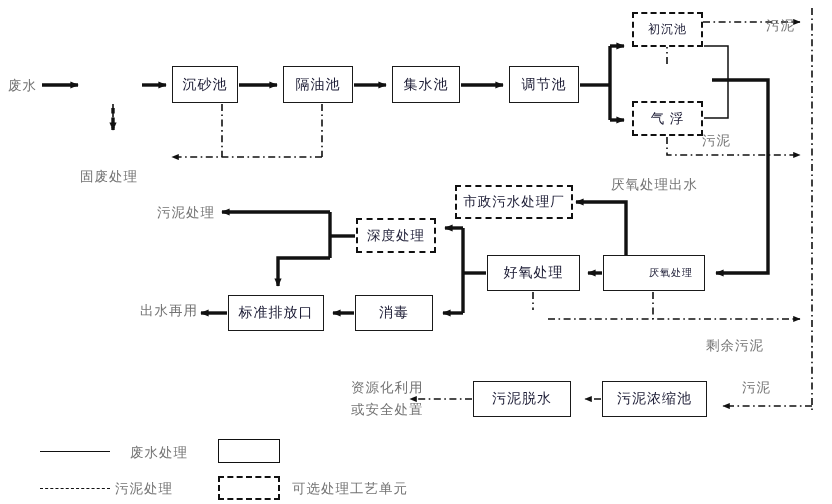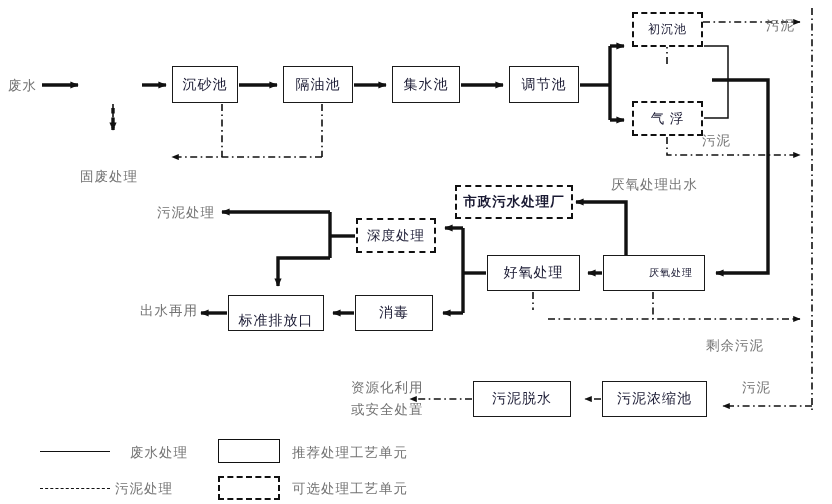--- a/index.html
+++ b/index.html
@@ -114,36 +114,36 @@
   </div>
   <div class="box solid" style="left:509px;top:66px;width:70px;height:37px;font-size:14px;">
     <span>调节池</span>
   </div>
   <div class="box dashed" style="left:632px;top:12px;width:71px;height:35px;font-size:12px;text-align:right;">
     <span>初沉池</span>
   </div>
   <div class="box dashed" style="left:632px;top:101px;width:71px;height:35px;font-size:13.5px;">
     <span>气  浮</span>
   </div>
-  <div class="box dashed" style="left:455px;top:185px;width:118px;height:34px;font-size:13.5px;font-weight:bold;">
+  <div class="box dashed" style="left:455px;top:185px;width:118px;height:34px;font-size:13.5px;">
     <span>市政污水处理厂</span>
   </div>
   <div class="box dashed" style="left:356px;top:218px;width:80px;height:35px;font-size:13.5px;">
     <span>深度处理</span>
   </div>
   <div class="box solid" style="left:487px;top:255px;width:93px;height:36px;font-size:14px;">
     <span>好氧处理</span>
   </div>
   <div class="box solid" style="left:603px;top:255px;width:102px;height:36px;font-size:10px;padding-left:34px;">
     <span>厌氧处理</span>
   </div>
   <div class="box solid" style="left:355px;top:295px;width:78px;height:36px;font-size:14px;align-items:center;">
     <span>消毒</span>
   </div>
-  <div class="box solid" style="left:228px;top:295px;width:96px;height:36px;font-size:14px;align-items:flex-end;">
+  <div class="box solid" style="left:228px;top:295px;width:96px;height:36px;font-size:14px;">
     <span>标准排放口</span>
   </div>
   <div class="box solid" style="left:473px;top:381px;width:98px;height:36px;font-size:14px;">
     <span>污泥脱水</span>
   </div>
   <div class="box solid" style="left:602px;top:381px;width:105px;height:36px;font-size:14px;">
     <span>污泥浓缩池</span>
   </div>
 
   <div class="lbl" style="left:8px;top:76px;font-size:13.5px;">废水</div>
@@ -154,20 +154,19 @@
   <div class="lbl" style="left:157px;top:203px;font-size:13.5px;">污泥处理</div>
   <div class="lbl" style="left:140px;top:301px;font-size:13.5px;">出水再用</div>
   <div class="lbl" style="left:706px;top:336px;font-size:13.5px;">剩余污泥</div>
   <div class="lbl" style="left:742px;top:378px;font-size:13.5px;">污泥</div>
   <div class="lbl" style="left:351px;top:378px;font-size:13.5px;">资源化利用</div>
   <div class="lbl" style="left:351px;top:400px;font-size:13.5px;">或安全处置</div>
 
   <div class="legend-line" style="left:40px;top:451px;width:70px;height:0;border-top:1.8px solid #111;"></div>
   <div class="lbl" style="left:130px;top:443px;font-size:13.5px;">废水处理</div>
   <div class="legend-box" style="left:218px;top:439px;width:62px;height:24px;border:1.8px solid #111;"></div>
-  <div class="lbl" style="left:292px;top:443px;font-size:13.5px;">推荐处理工艺单元</div>
 
   <div class="legend-line" style="left:40px;top:488px;width:70px;height:0;border-top:1.8px dashed #111;"></div>
   <div class="lbl" style="left:115px;top:479px;font-size:13.5px;">污泥处理</div>
   <div class="legend-box" style="left:218px;top:476px;width:62px;height:24px;border:2px dashed #111;"></div>
   <div class="lbl" style="left:292px;top:479px;font-size:13.5px;">可选处理工艺单元</div>
 
 </div>
 
 </body></html>

